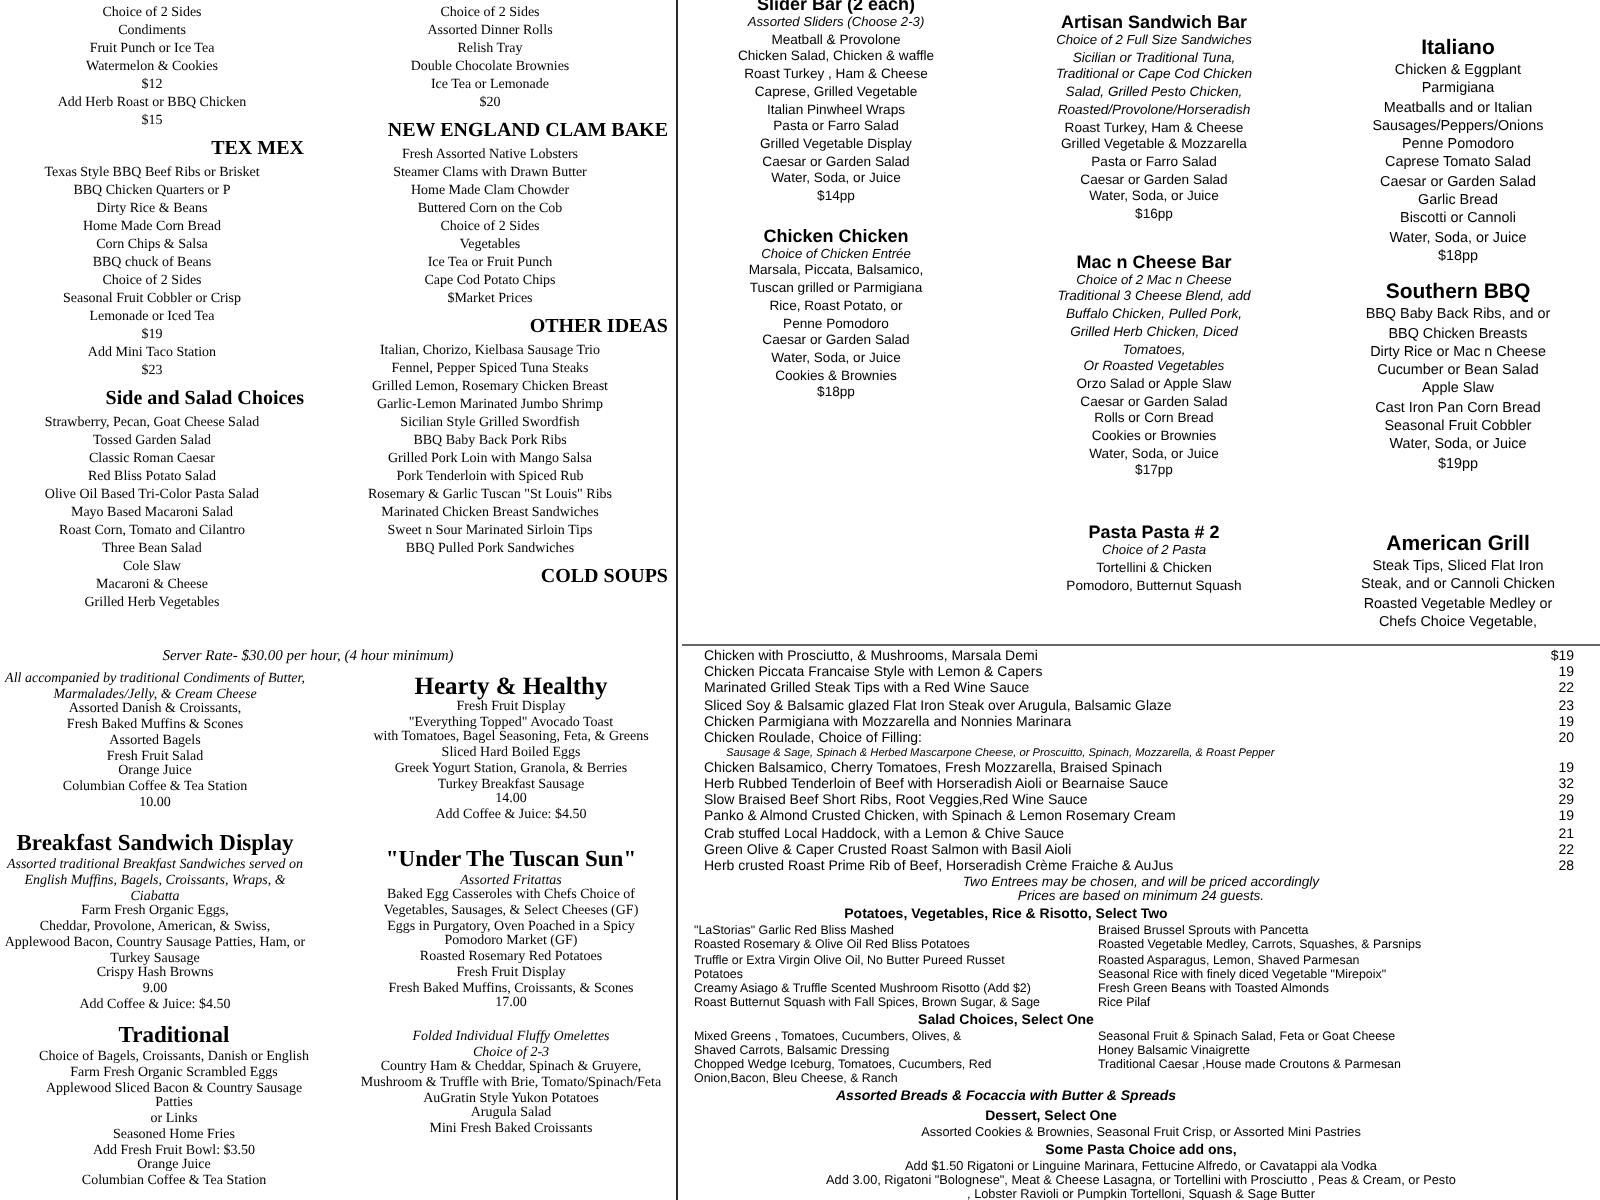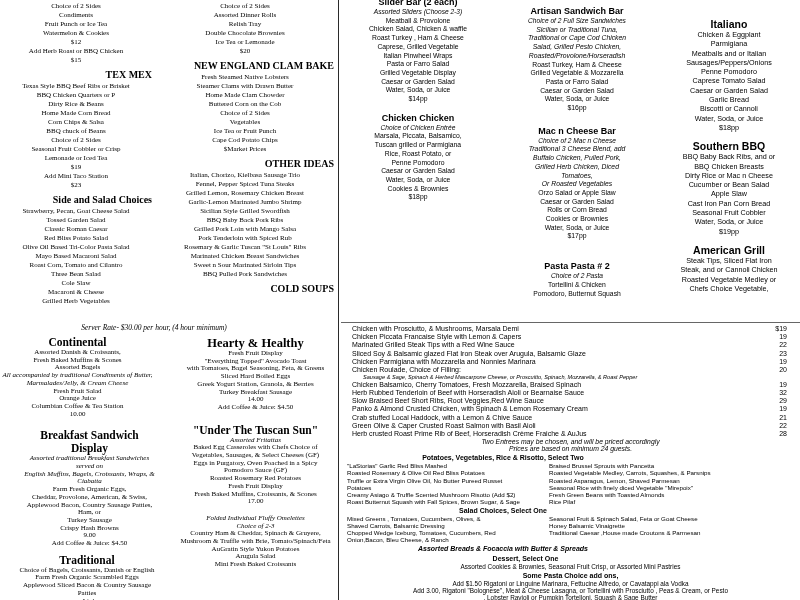--- a/index.html
+++ b/index.html
@@ -29,33 +29,33 @@
   .sec-chicken { margin-top:9px; }
   .sec-pasta1 { margin-top:55px; }
   .sec-mac { margin-top:13px; }
   .sec-pasta2 { margin-top:20px; }
 
   
   #col5 { left:659px; top:18px; width:140px; }
   .pack5 .ln { font-size:7.2px; line-height:9.3px; }
   .h-pack5 { font-weight:bold; font-size:10.5px; line-height:12px; }
   .sec-southern { margin-top:8px; }
-  .sec-american { margin-top:8px; }
+  .sec-american { margin-top:30px; }
 
   
   #server-rate { position:absolute; left:0; top:323px; width:308px; text-align:center;
                  font-family:"Liberation Serif", serif; font-style:italic; font-size:7.5px; }
 
   
   #bcolA { left:0; top:336px; width:155px; }
   #bcolB { left:167px; top:336px; width:177px; }
   .bf .ln { font-size:7px; line-height:7.7px; }
   .h-big { font-weight:bold; font-size:11.5px; line-height:13px; }
   .h-big-lg { font-weight:bold; font-size:12.5px; line-height:14px; }
-  .bsec-sandwich { margin-top:11px;padding-left:24px; }
+  .bsec-sandwich { margin-top:11px; }
   .bsec-traditional { margin-top:6px;padding-left:19px; }
   .bsec-tuscan { margin-top:12px; }
   .bsec-pari { margin-top:9px; }
 
   
   #entrees-region { position:absolute; left:341px; top:322px; width:459px;
                     border-top:1px solid #666; padding-top:2px; }
   .entree-list { padding:0 13px 0 11px; }
   .entree-row { display:flex; justify-content:space-between; font-size:7px; line-height:8.2px; text-align:left; }
   .entree-note { font-size:5.6px; font-style:italic; line-height:6.5px; text-align:left; padding-left:11px; }
@@ -123,21 +123,21 @@
     <div class="lines">
         <div class="ln">Choice of 2 Sides</div>
         <div class="ln">Assorted Dinner Rolls</div>
         <div class="ln">Relish Tray</div>
         <div class="ln">Double Chocolate Brownies</div>
         <div class="ln">Ice Tea or Lemonade</div>
         <div class="ln">$20</div>
       </div>
     <div class="h-small">NEW ENGLAND CLAM BAKE</div>
     <div class="lines">
-        <div class="ln">Fresh Steamed Native Lobsters</div>
+        <div class="ln">Fresh Assorted Native Lobsters</div>
         <div class="ln">Steamer Clams with Drawn Butter</div>
         <div class="ln">Home Made Clam Chowder</div>
         <div class="ln">Buttered Corn on the Cob</div>
         <div class="ln">Choice of 2 Sides</div>
         <div class="ln">Vegetables</div>
         <div class="ln">Ice Tea or Fruit Punch</div>
         <div class="ln">Cape Cod Potato Chips</div>
         <div class="ln">$Market Prices</div>
       </div>
     <div class="h-small">OTHER IDEAS</div>
@@ -278,29 +278,28 @@
           <div class="ln">Roasted Vegetable Medley or</div>
           <div class="ln">Chefs Choice Vegetable,</div>
         </div>
     </div>
   </div>
 
   <div id="server-rate">Server Rate- $30.00 per hour, (4 hour minimum)</div>
 
   <div class="col serif bf" id="bcolA">
     <div>
-      <div class="h-big">Continental</div>
+      <div class="lines italic">
+          <div class="ln">All accompanied by traditional Condiments of Butter,</div>
+          <div class="ln">Marmalades/Jelly, &amp; Cream Cheese</div>
+        </div>
       <div class="lines">
           <div class="ln">Assorted Danish &amp; Croissants,</div>
           <div class="ln">Fresh Baked Muffins &amp; Scones</div>
           <div class="ln">Assorted Bagels</div>
-        </div>
-      <div class="lines italic">
-          <div class="ln">All accompanied by traditional Condiments of Butter,</div>
-          <div class="ln">Marmalades/Jelly, &amp; Cream Cheese</div>
         </div>
       <div class="lines">
           <div class="ln">Fresh Fruit Salad</div>
           <div class="ln">Orange Juice</div>
           <div class="ln">Columbian Coffee &amp; Tea Station</div>
           <div class="ln">10.00</div>
         </div>
     </div>
     <div class="bsec-sandwich">
       <div class="h-big">Breakfast Sandwich Display</div>
@@ -349,21 +348,21 @@
     </div>
     <div class="bsec-tuscan">
       <div class="h-big">"Under The Tuscan Sun"</div>
       <div class="lines italic">
           <div class="ln">Assorted Fritattas</div>
         </div>
       <div class="lines">
           <div class="ln">Baked Egg Casseroles with Chefs Choice of</div>
           <div class="ln">Vegetables, Sausages, &amp; Select Cheeses (GF)</div>
           <div class="ln">Eggs in Purgatory, Oven Poached in a Spicy</div>
-          <div class="ln">Pomodoro Sauce (GF)</div>
+          <div class="ln">Pomodoro Market (GF)</div>
           <div class="ln">Roasted Rosemary Red Potatoes</div>
           <div class="ln">Fresh Fruit Display</div>
           <div class="ln">Fresh Baked Muffins, Croissants, &amp; Scones</div>
           <div class="ln">17.00</div>
         </div>
     </div>
     <div class="bsec-pari">
       <div class="lines italic">
           <div class="ln">Folded Individual Fluffy Omelettes</div>
           <div class="ln">Choice of 2-3</div>

